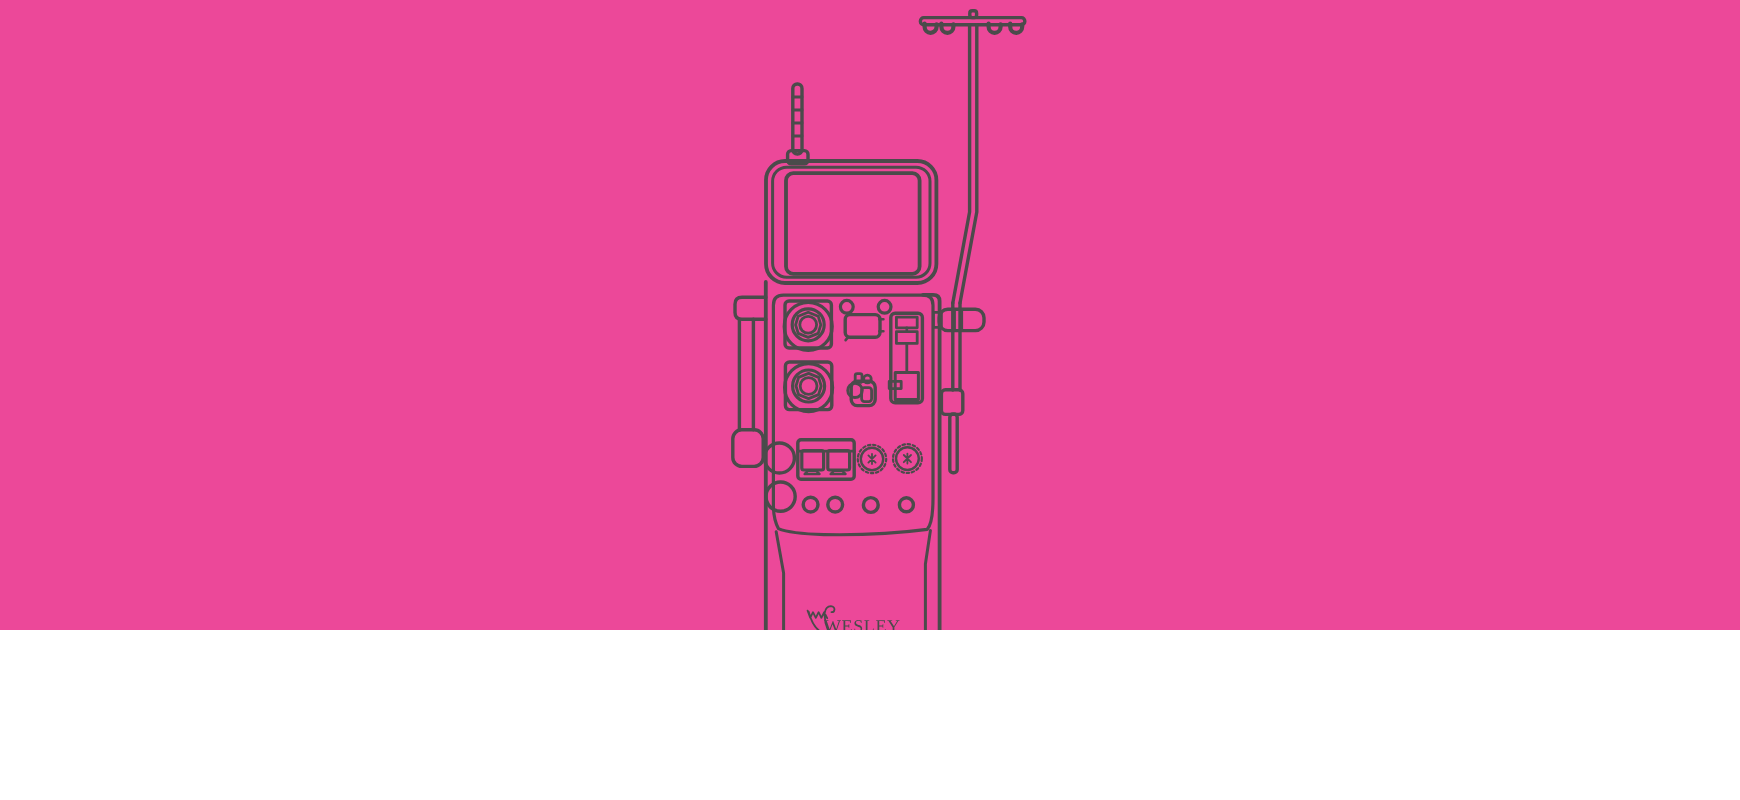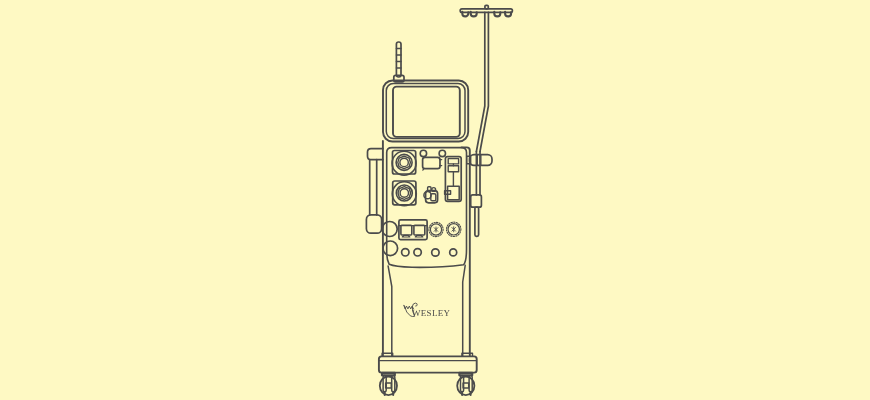--- a/index.html
+++ b/index.html
@@ -1,16 +1,16 @@
 <!DOCTYPE html>
 <html><head>
 <meta charset="utf-8">
 <style>
   html,body{margin:0;padding:0;background:#ffffff;}
-  .wrap{width:870px;height:400px;position:relative;overflow:hidden;background:#fef9c3;}
+  .wrap{width:870px;height:315px;position:relative;overflow:hidden;background:#ec4899;}
   svg{position:absolute;left:0;top:0;}
   text{font-family:"Liberation Serif",serif;}
 </style>
 </head>
 <body>
 <div class="wrap">
 <svg width="870" height="400" viewBox="0 0 870 400" fill="none" stroke="#4b4b4b" stroke-width="1.7" stroke-linecap="round" stroke-linejoin="round">
 
 <rect x="460.2" y="8.8" width="52.2" height="3.6" rx="1.7"></rect>
 

